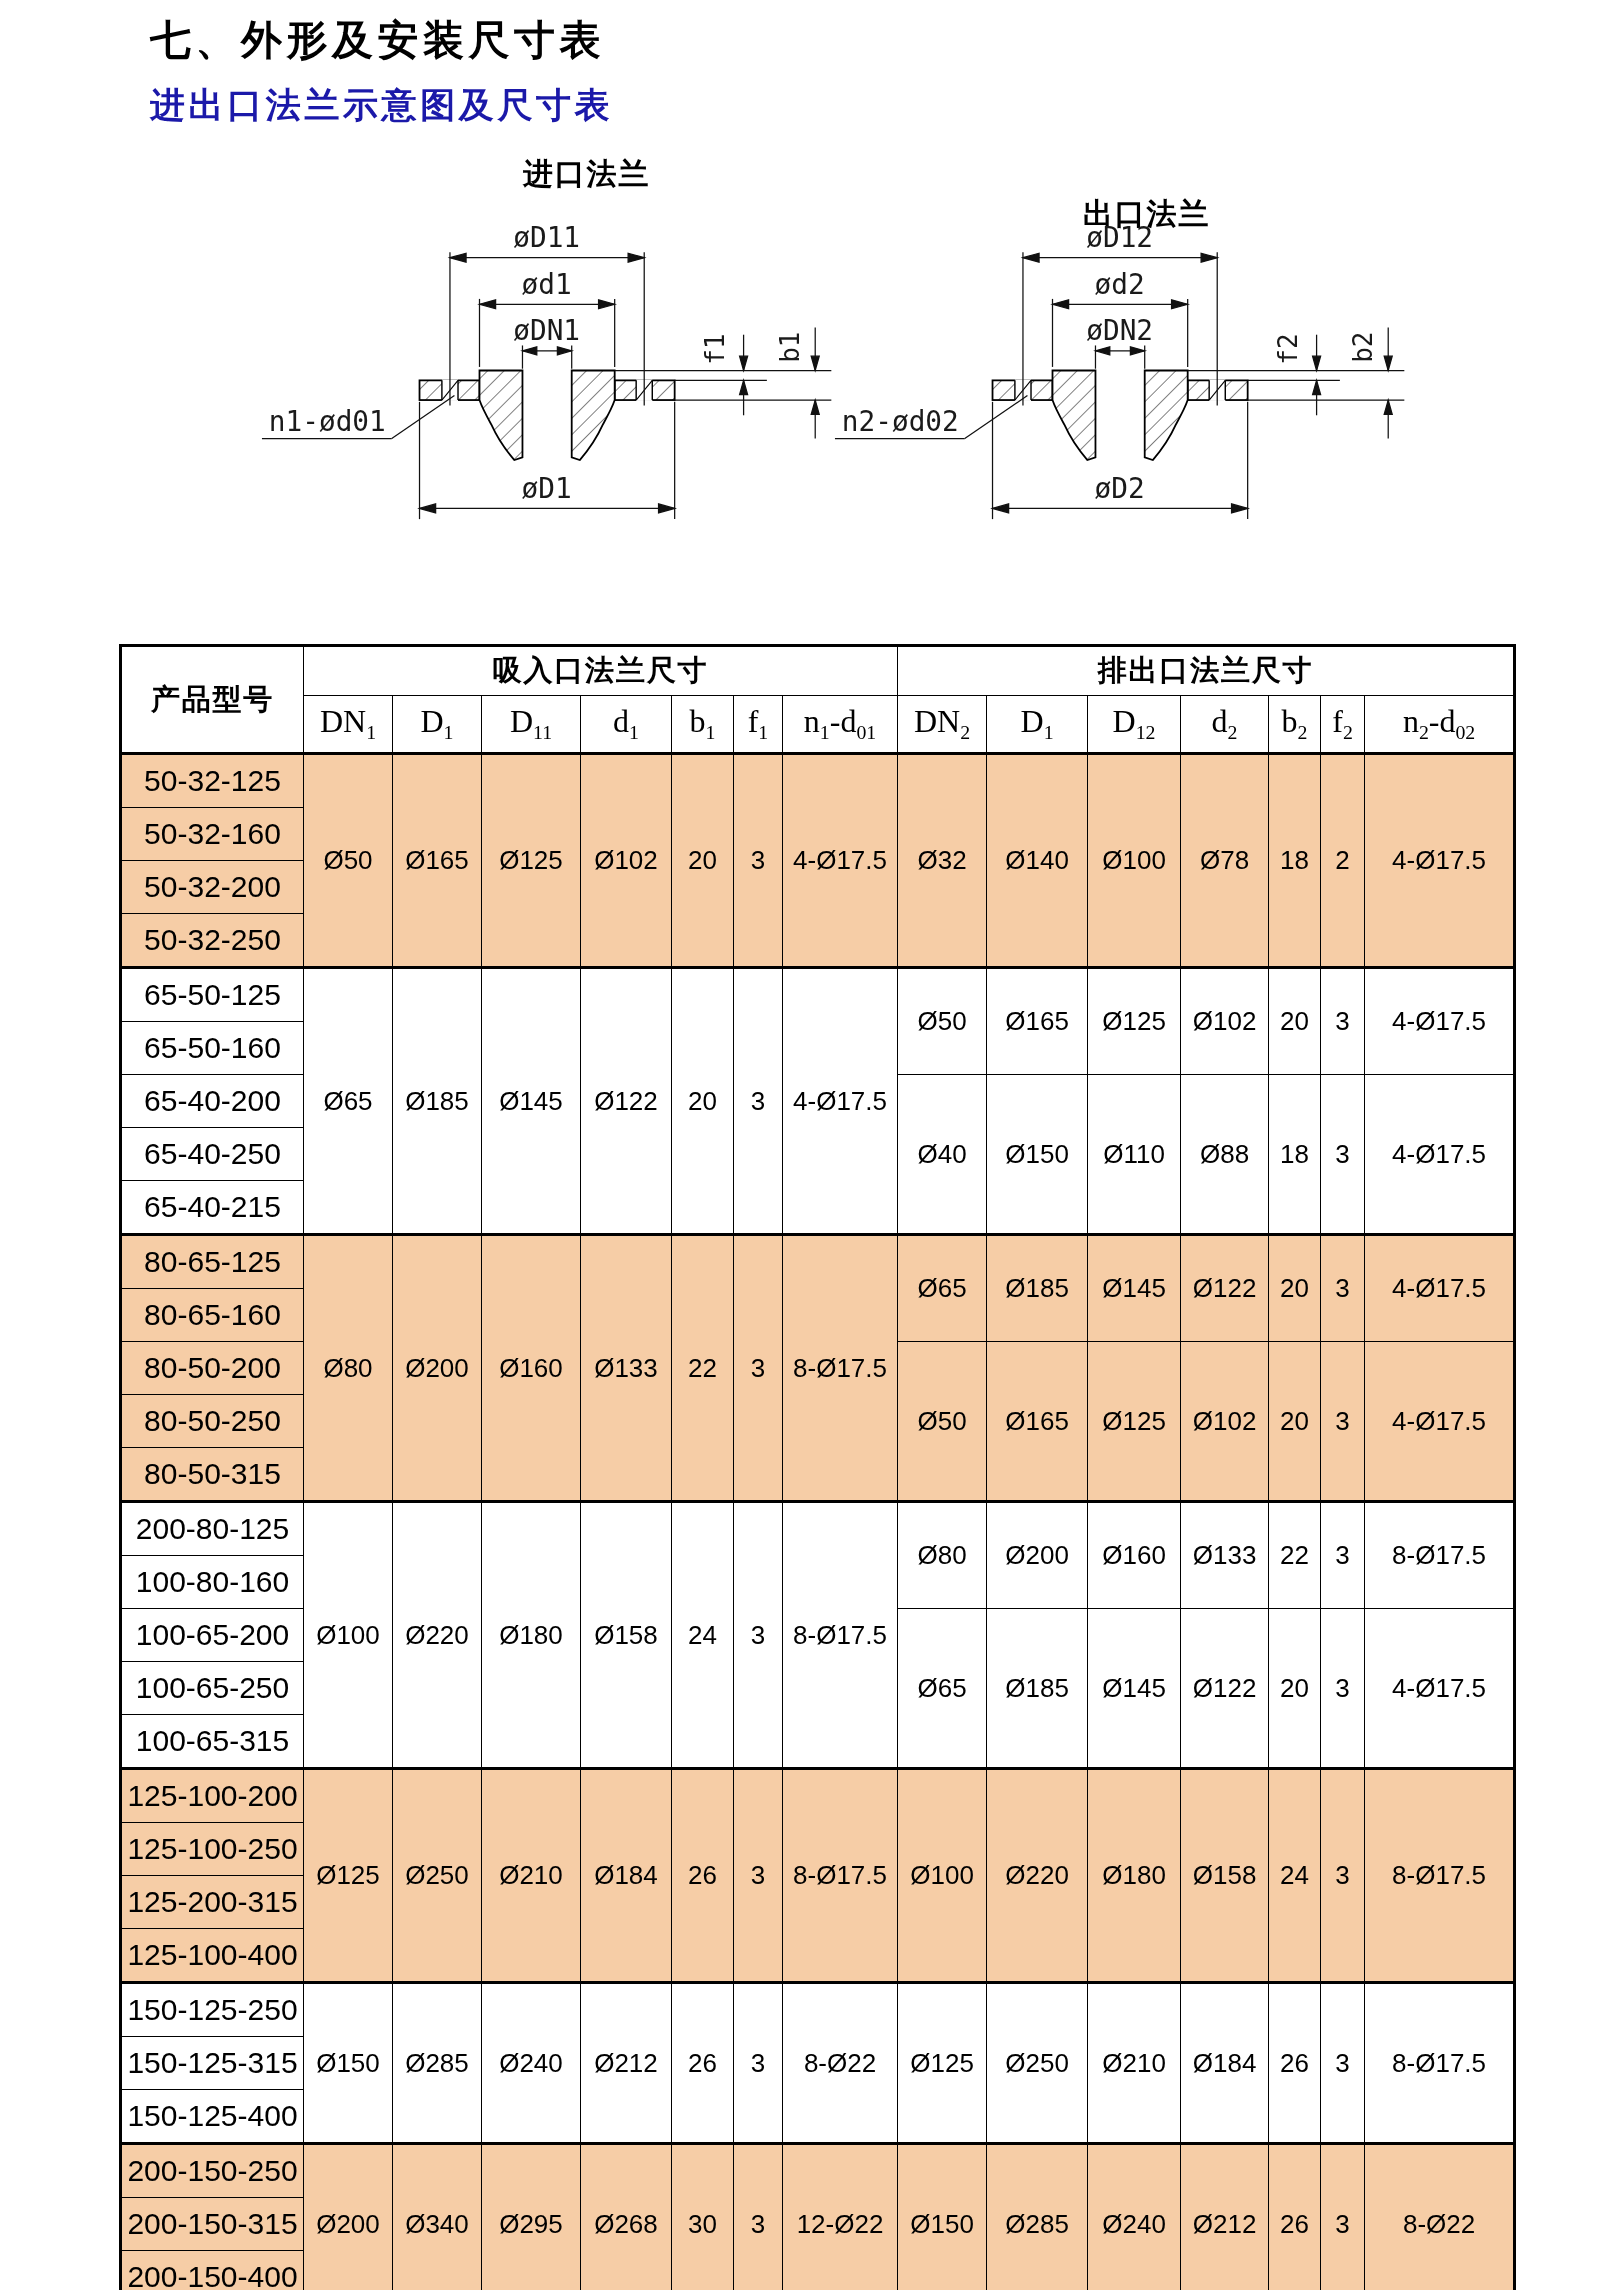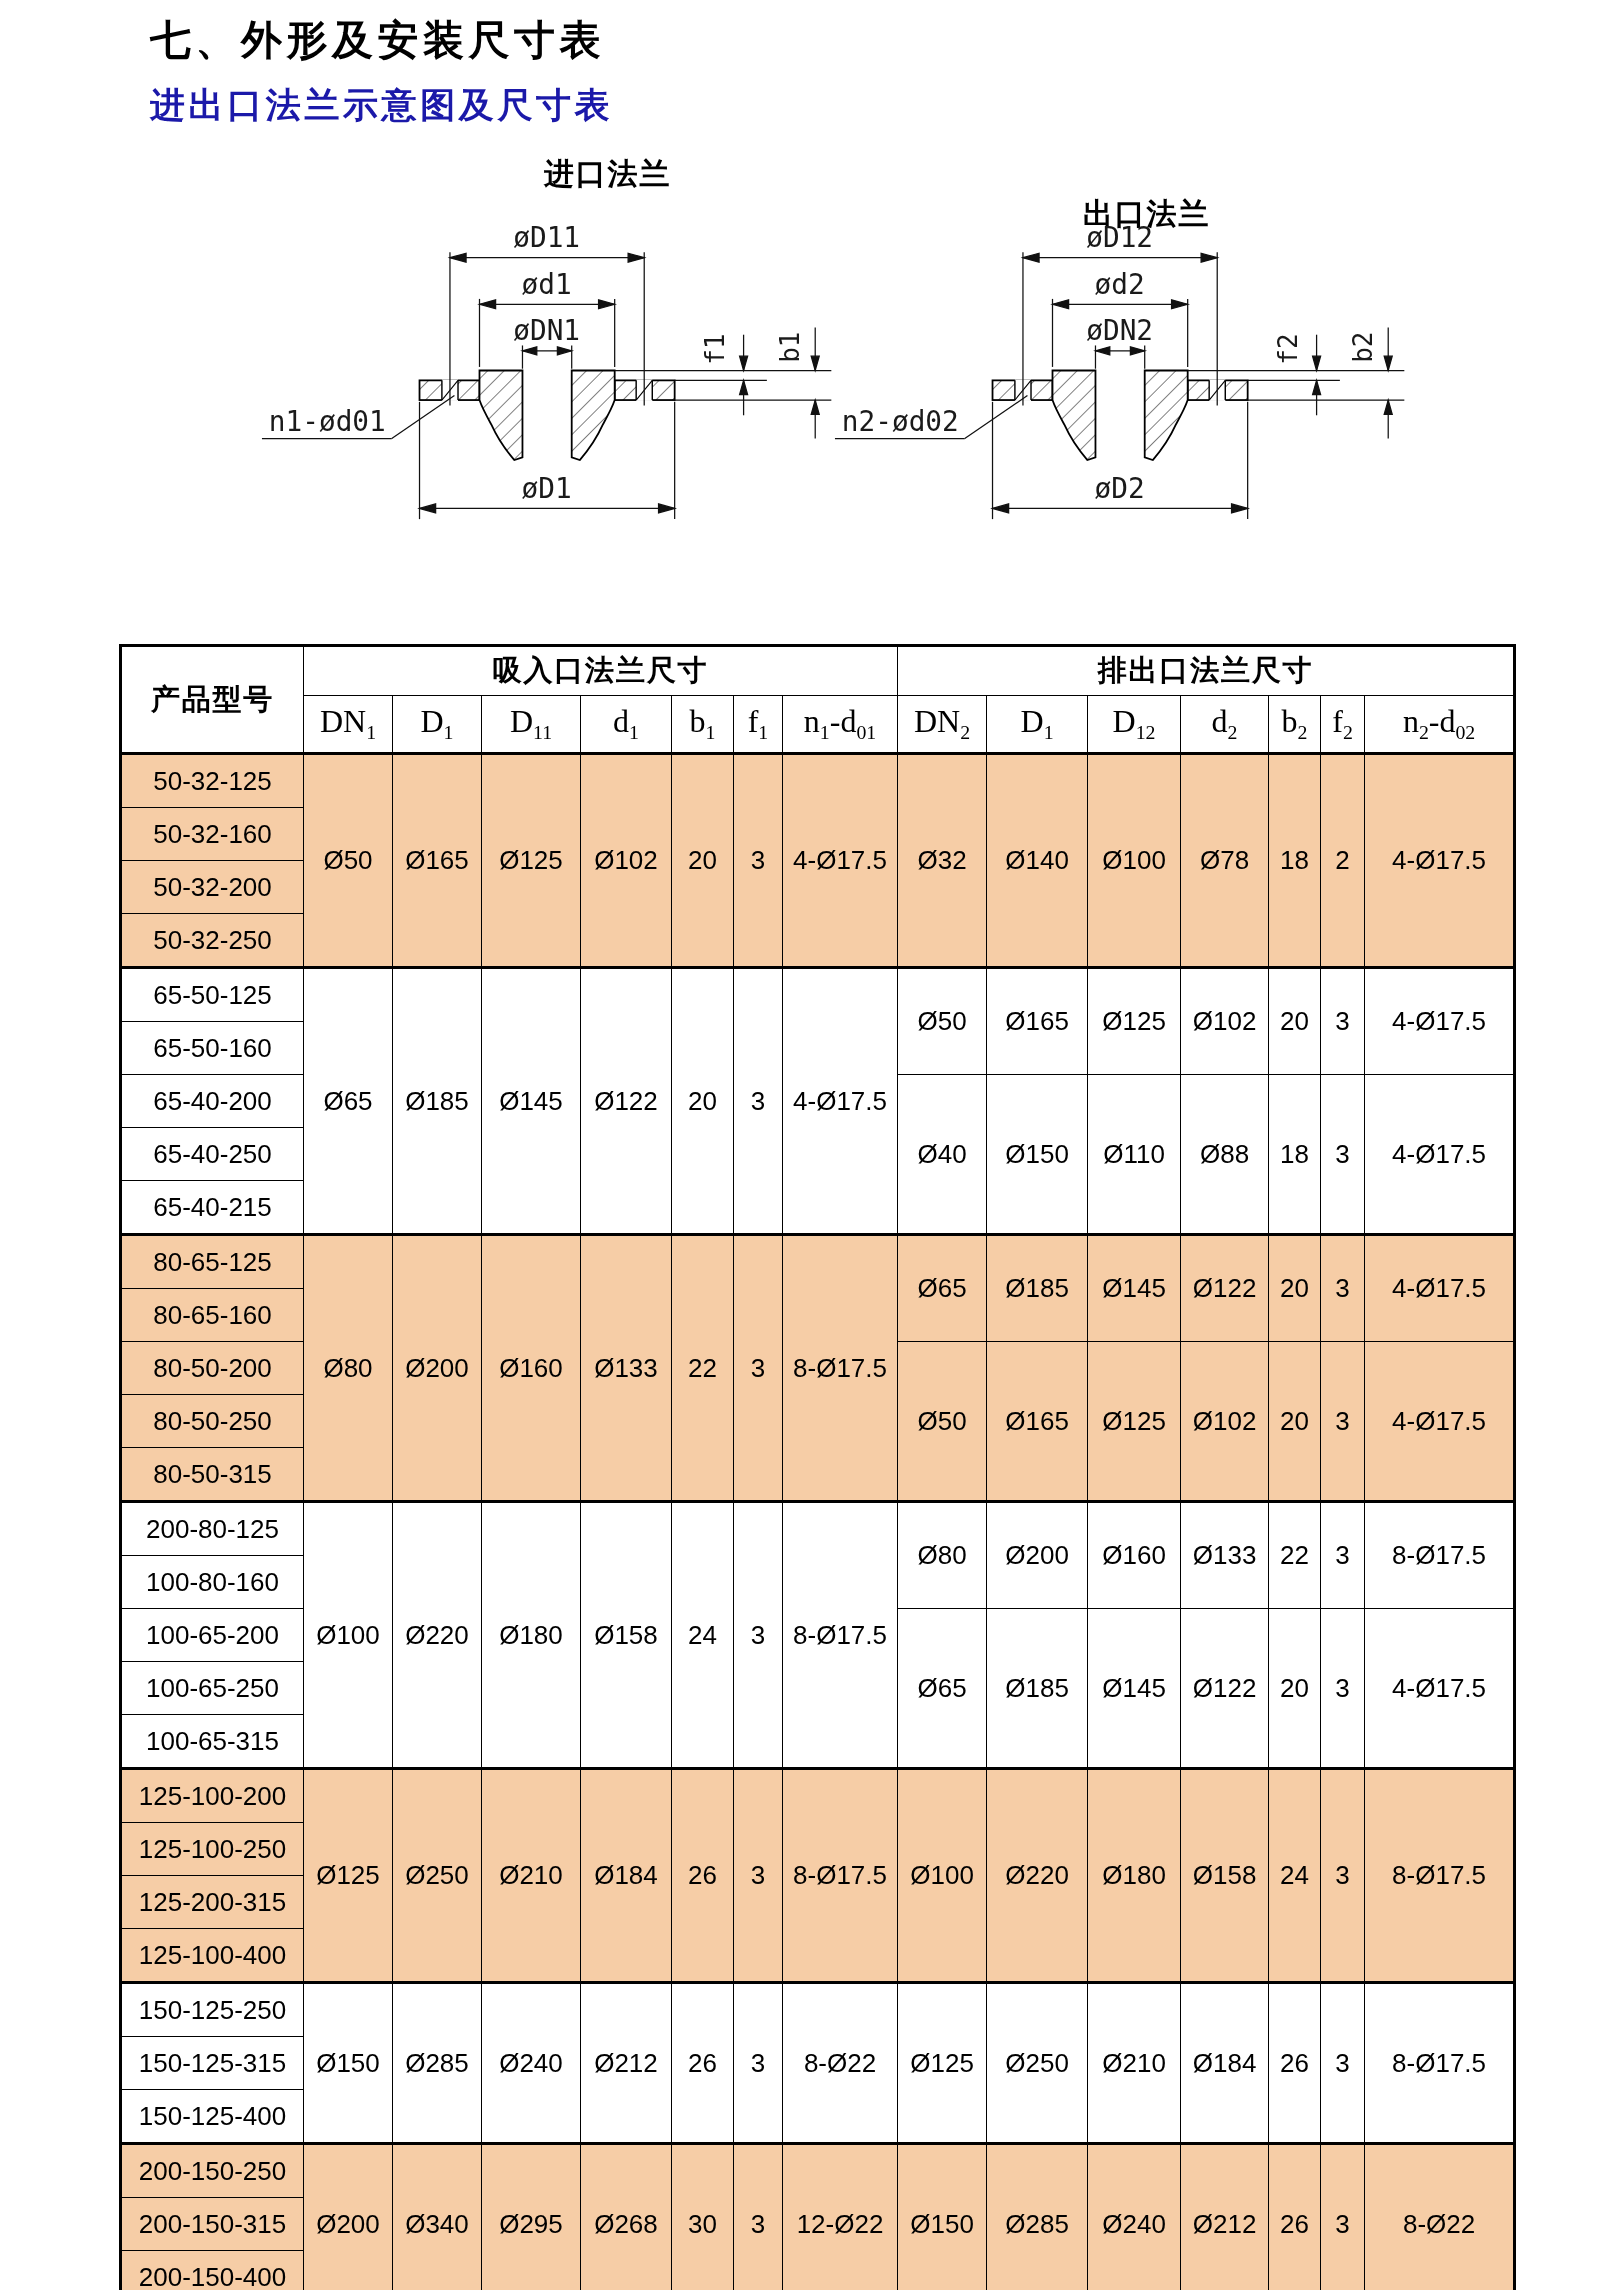--- a/index.html
+++ b/index.html
@@ -16,21 +16,21 @@
   #subtitle{
     position:absolute;left:150px;top:82px;
     font-family:"Liberation Serif",serif;font-weight:700;
     font-size:35px;letter-spacing:3.6px;color:var(--blue,#1b19a9);white-space:nowrap;
   }
   .diagram-title{
     position:absolute;top:154px;
     font-family:"Liberation Serif",serif;font-weight:700;
     font-size:30px;letter-spacing:1.8px;color:#000;white-space:nowrap;
   }
-  #inlet-title{left:544px;}
+  #inlet-title{left:523px;}
   #outlet-title{left:1083px;margin-top:40px;}
   
   .flange-svg{position:absolute;top:204px;width:663px;height:376px;}
   #inlet-svg{left:242px;}
   #outlet-svg{left:815px;}
   .flange-svg text{
     font-family:"DejaVu Sans Mono",monospace;font-size:31px;fill:#1a1a1a;
   }
   .flange-svg .small{font-size:29px;}
   
@@ -42,21 +42,21 @@
   #dim-table th,#dim-table td{
     border:1.8px solid #000;text-align:center;vertical-align:middle;
     padding:0;overflow:hidden;background:#fff;
   }
   #dim-table thead tr.h1 th{height:48px;font-family:"Liberation Serif",serif;
     font-weight:700;font-size:29px;letter-spacing:1.8px;}
   #dim-table thead tr.h2 th{height:56px;font-family:"Liberation Serif",serif;
     font-weight:400;font-size:32px;}
   #dim-table thead sub{font-size:62%;}
   #dim-table td{height:52px;font-size:26px;}
-  #dim-table td.model{font-size:26px;}
+  #dim-table td.model{font-size:30px;}
   #dim-table tr.grp-peach td{background:var(--peach,#f6cda6);}
   #dim-table tr.group-start td{border-top:3.6px solid #000;}
 </style>
 </head>
 <body>
 
 <div id="page">
 
   <div id="subtitle">进出口法兰示意图及尺寸表</div>
   <div id="section-title">七、外形及安装尺寸表</div>

